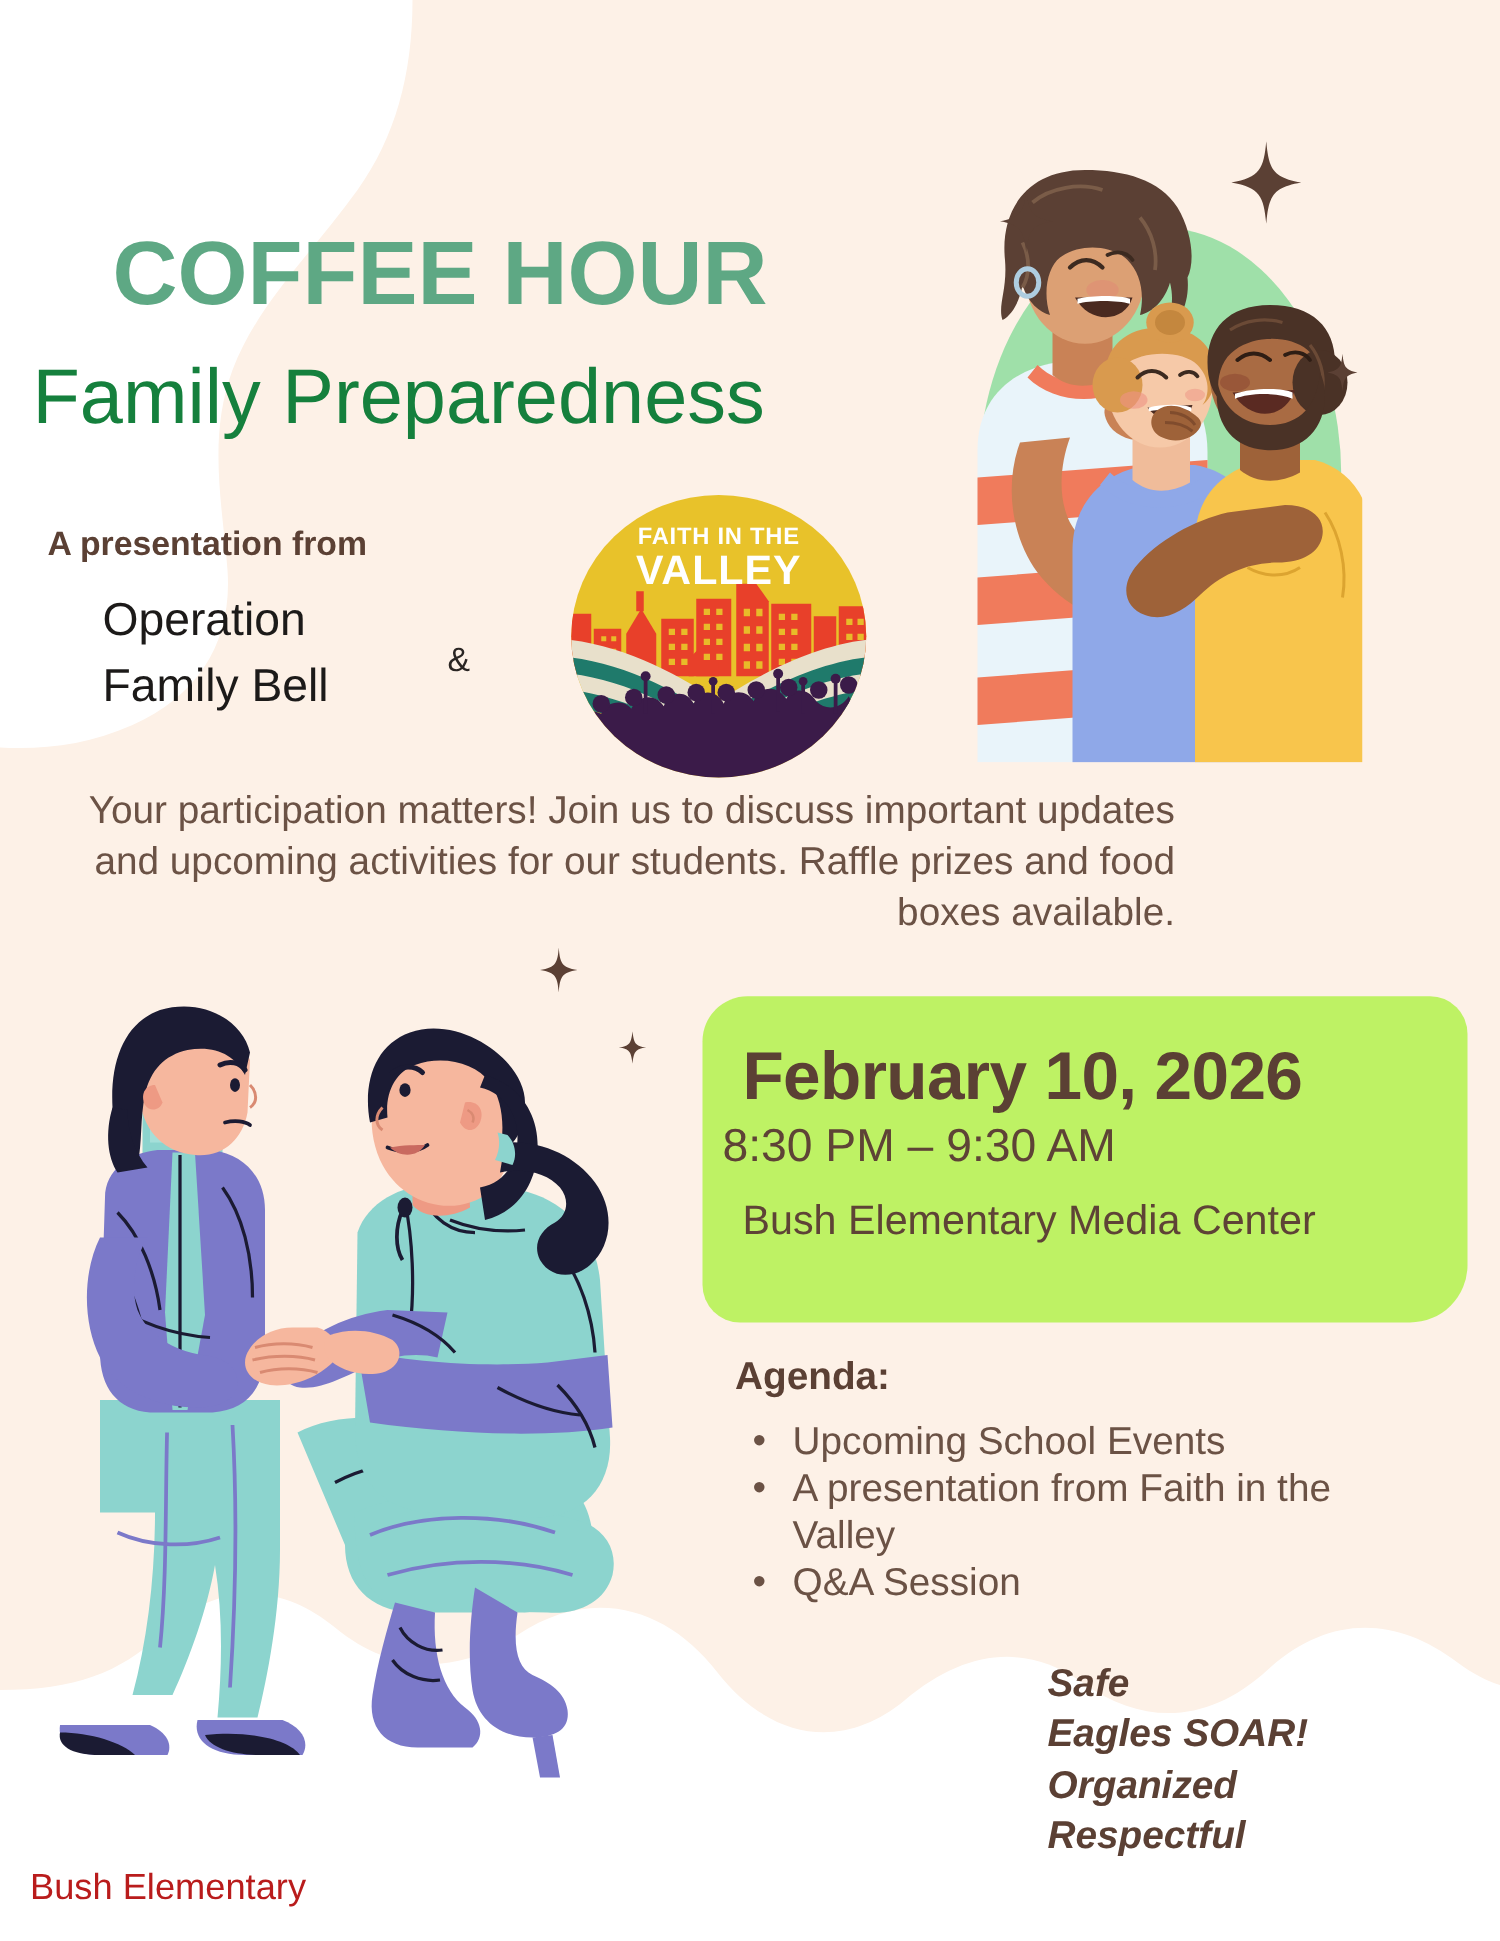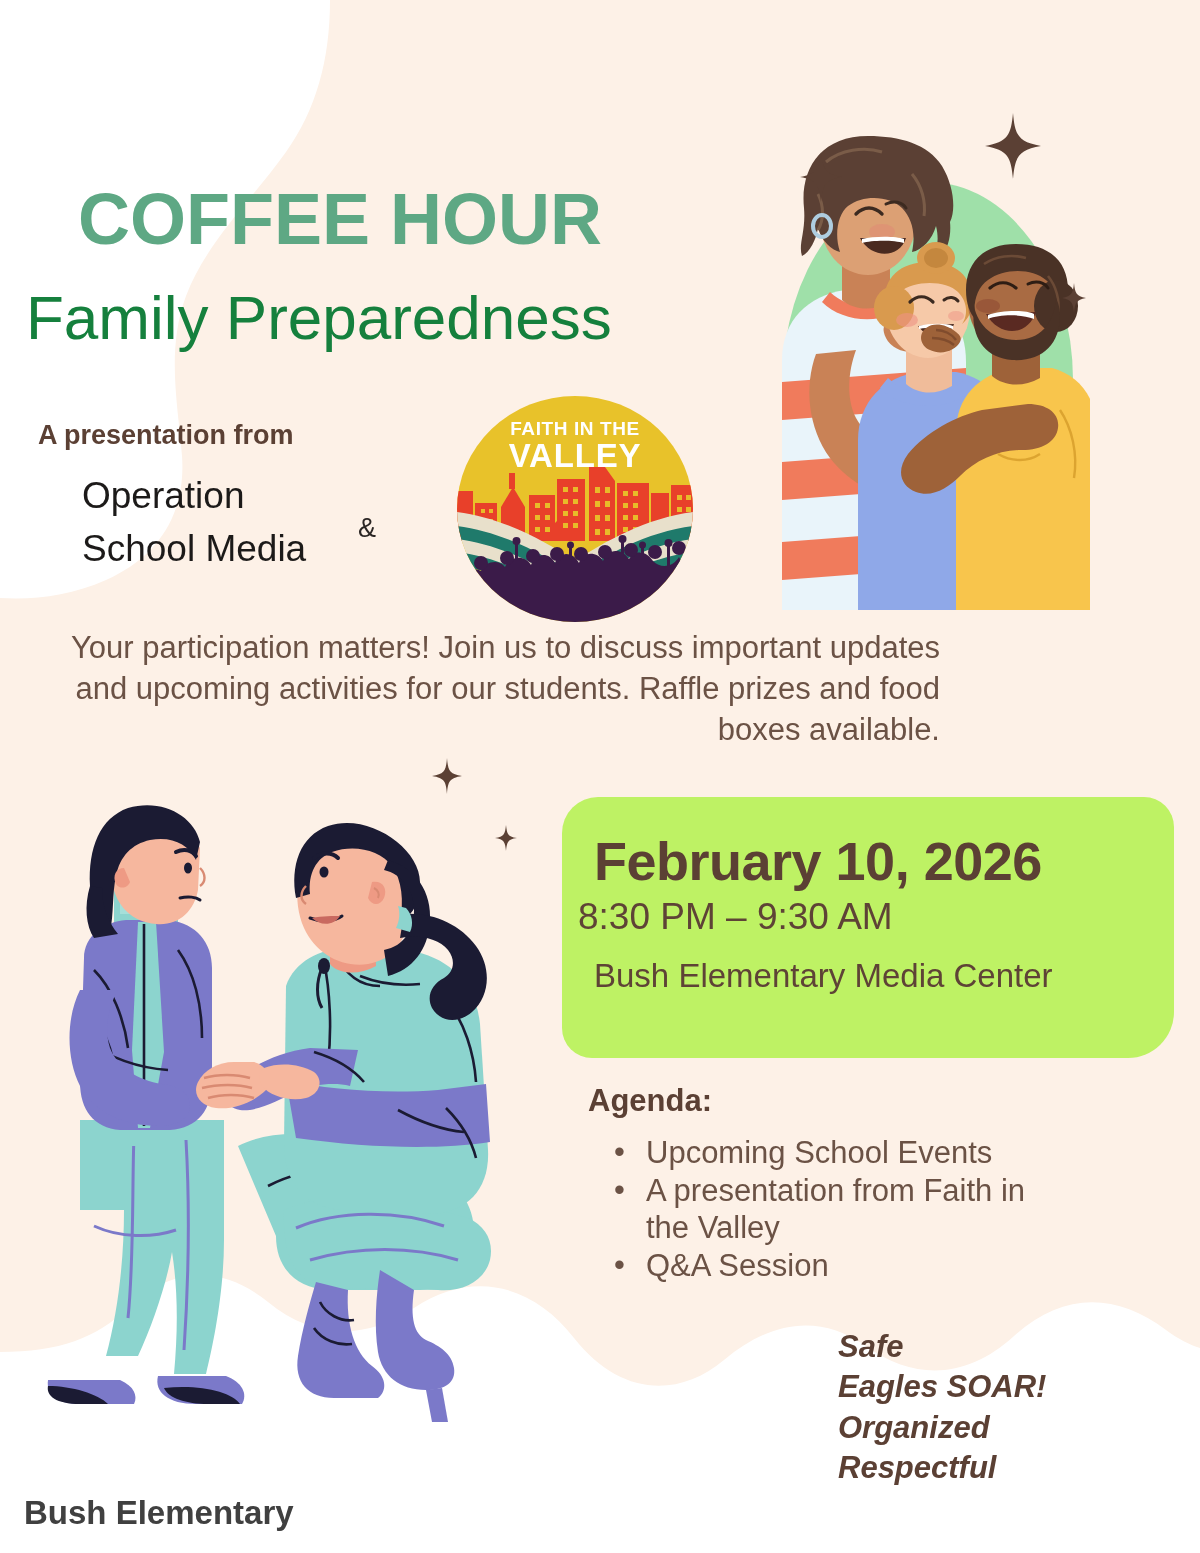--- a/index.html
+++ b/index.html
@@ -26,21 +26,21 @@
   
   .txt{position:absolute;z-index:5;}
 
   #title-parent{
     left:82px;top:42px;
     font-size:108px;line-height:1.0;
     font-weight:bold;color:#5EA884;
     letter-spacing:-1px;
   }
   #title-coffee{
-    left:78px;top:183px;
+    left:90px;top:183px;
     font-size:72px;line-height:1.0;
     font-weight:bold;color:#5EA884;
     letter-spacing:0px;
   }
   #subtitle-family{
     left:26px;top:285px;
     font-size:62px;line-height:1.05;
     font-weight:normal;color:#15803d;
   }
 
@@ -84,42 +84,42 @@
     font-size:37px;color:#5E4336;font-weight:normal;
   }
   #date-place{
     position:absolute;left:32px;top:160px;
     font-size:33px;color:#5E4336;font-weight:normal;
   }
 
   
   #agenda-block{position:absolute;z-index:5;left:588px;top:1083px;width:500px;}
   #agenda-title{font-size:31px;font-weight:bold;color:#5B4034;margin:0 0 16px 0;}
-  #agenda-list{margin:12px;padding:0 0 0 42px;list-style:none;}
+  #agenda-list{margin:0;padding:0 0 0 42px;list-style:none;}
   #agenda-list li{
     font-size:31px;line-height:1.17;color:#6B5245;
     position:relative;padding-left:4px;margin-bottom:2px;
   }
   #agenda-list li::before{
     content:"\2022";position:absolute;left:-28px;top:-1px;
     font-size:31px;color:#6B5245;
   }
 
   
   #soar-block{position:absolute;z-index:5;left:838px;top:1327px;}
   #soar-block div{
     font-size:31px;line-height:1.30;
     font-weight:bold;font-style:italic;color:#5B4034;
   }
 
   
   #footer-school{
     position:absolute;z-index:5;
     left:24px;top:1494px;
-    font-size:33px;font-weight:bold;color:#404040;
+    font-size:29px;font-weight:normal;color:#b91c1c;
   }
 </style>
 </head>
 <body>
 
 <div class="poster">
 
   <svg class="bg-layer" viewBox="0 0 1200 1553" preserveAspectRatio="none">
     <rect x="0" y="0" width="1200" height="1553" fill="#FDF1E7"></rect>
 
@@ -500,21 +500,21 @@
   </svg>
 
 
   <div class="txt" id="title-coffee">COFFEE HOUR</div>
 
   <div class="txt" id="subtitle-family">Family Preparedness</div>
 
   <div class="txt" id="presentation-from">A presentation from</div>
 
   <div class="txt" id="org-name" style="white-space:pre-line;">Operation
-School Media</div>
+Family Bell</div>
 
   <div class="txt" id="ampersand">&amp;</div>
 
   <div class="txt" id="body-paragraph">Your participation matters! Join us to discuss important updates and upcoming activities for our students. Raffle prizes and food boxes available.</div>
 
   <div id="date-card">
     <div id="date-main">February 10, 2026</div>
     <div id="date-time">8:30 PM – 9:30 AM</div>
     <div id="date-place">Bush Elementary Media Center</div>
   </div>

